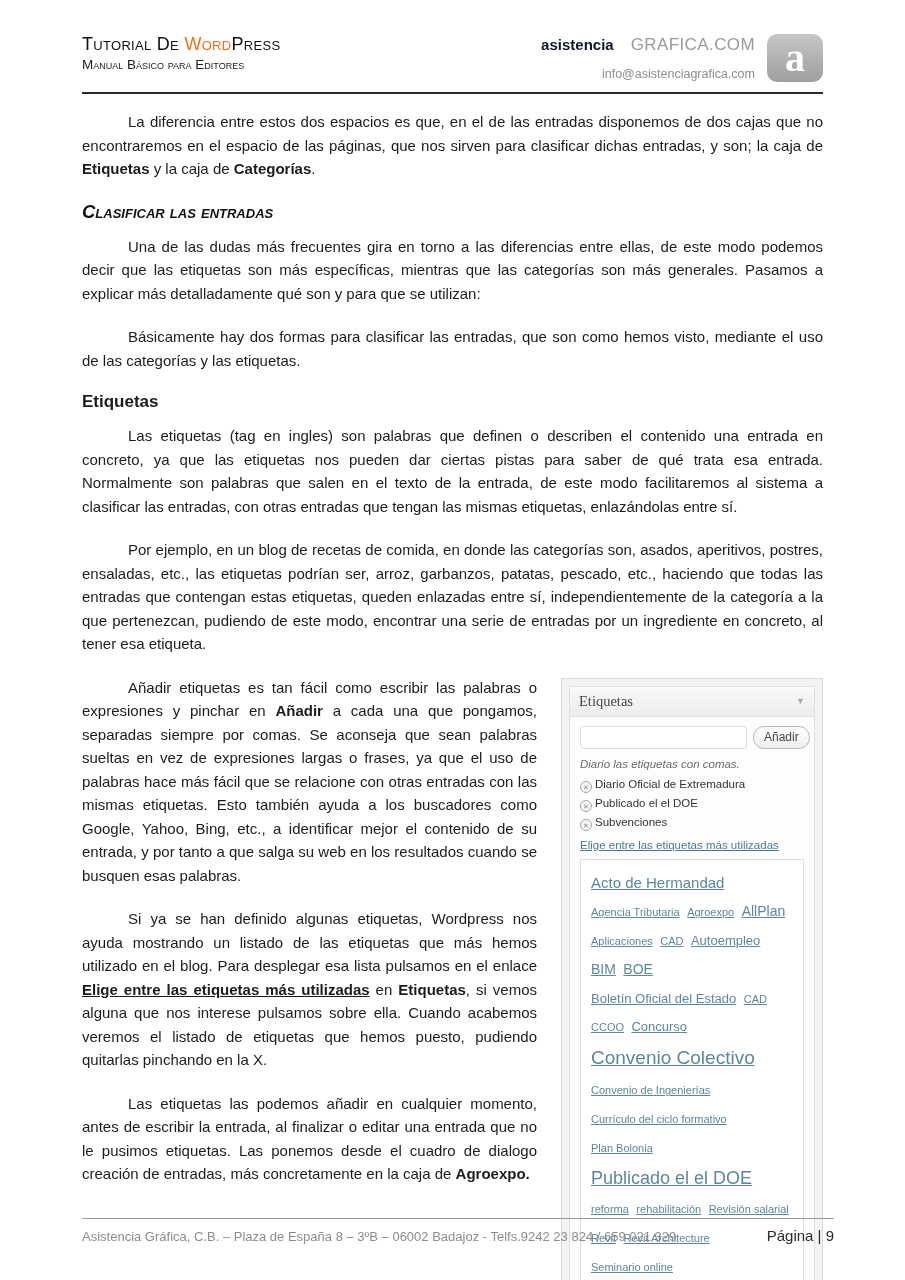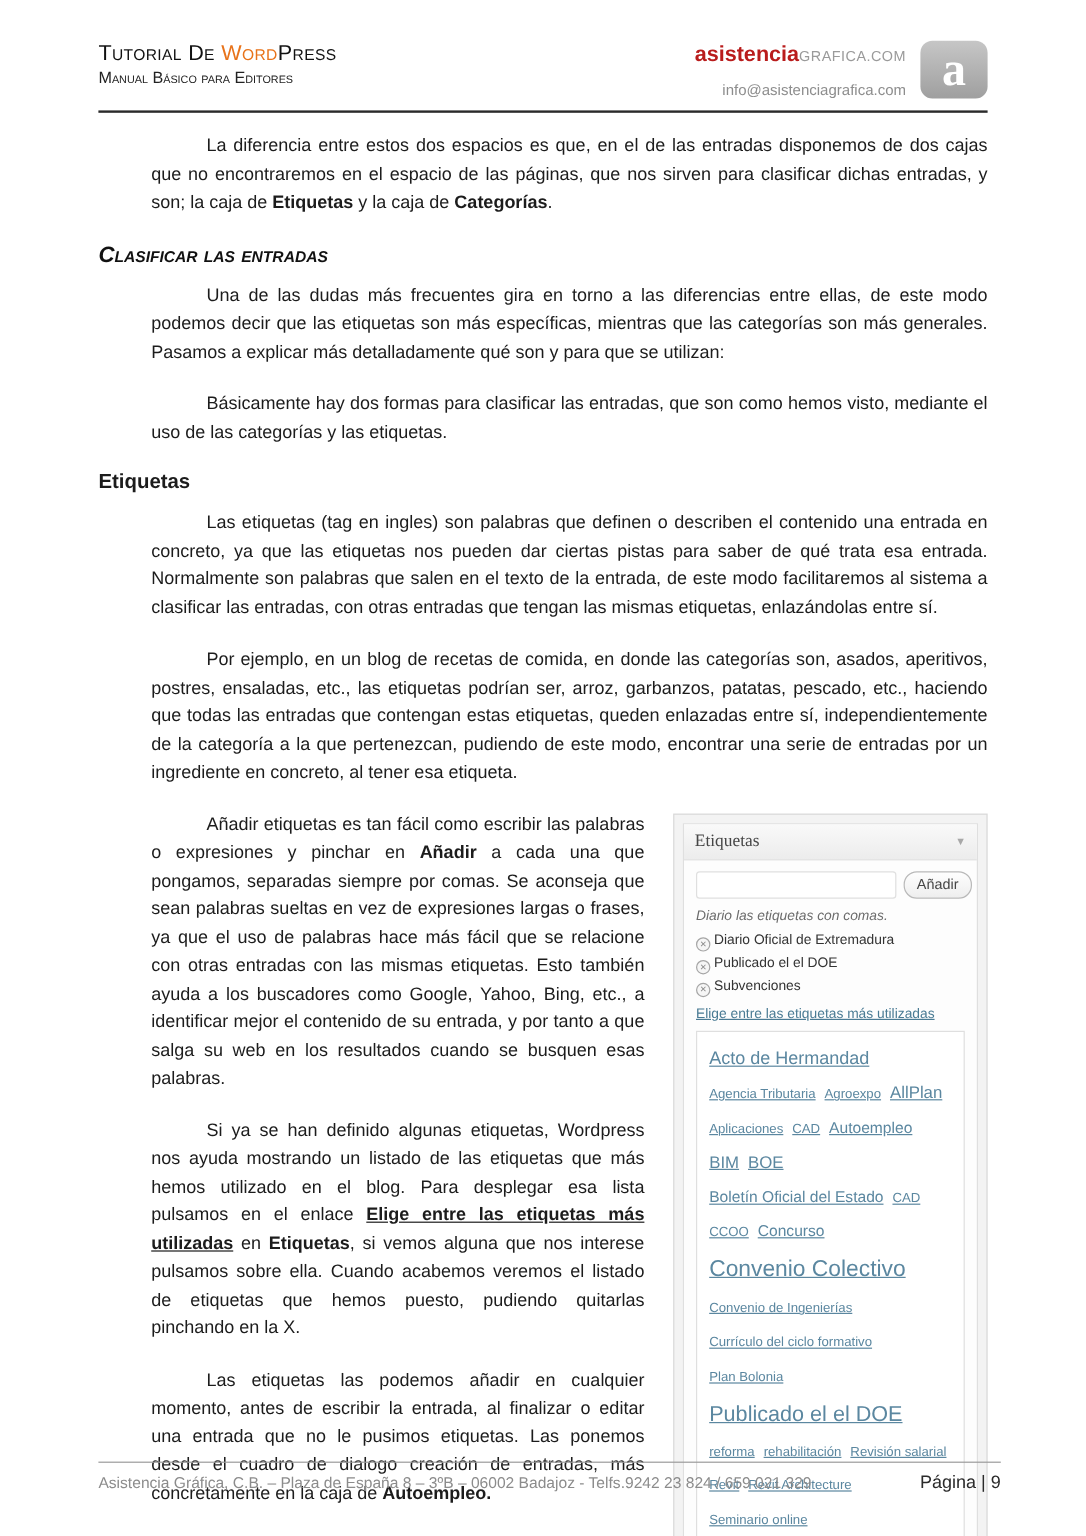--- a/index.html
+++ b/index.html
@@ -8,32 +8,32 @@
          font-family: "Liberation Sans", sans-serif; color: #1c1c1c; }
   .page { width: 905px; height: 1280px; position: relative; padding: 34px 82px 0 82px; }
 
   
   .header { display: flex; justify-content: space-between; align-items: flex-start; }
   .doc-title { font-variant: small-caps; font-size: 18px; letter-spacing: .3px; color: #111; }
   .doc-title .orange { color: #e8731a; }
   .doc-subtitle { font-variant: small-caps; font-size: 13.5px; color: #222; margin-top: 2px; }
   .header-right { display: flex; align-items: center; gap: 12px; }
   .brand { text-align: right; }
-  .brand-bold { font-weight: bold; color: #b91c1c; font-size: 18px; }
-  .brand-light { color: #9a9a9a; font-size: 12px; letter-spacing: .4px; }
+  .brand-bold { font-weight: bold; color: #0f172a; font-size: 15px; }
+  .brand-light { color: #9a9a9a; font-size: 17px; letter-spacing: .4px; margin-left: 17px; }
   .brand-email { color: #8d8d8d; font-size: 12.5px; margin-top: 12px; }
   .logo { width: 56px; height: 48px; border-radius: 10px;
           background: linear-gradient(#c6c6c6, #9f9f9f);
           color: #fff; display: flex; align-items: center; justify-content: center;
           font-family: "Liberation Serif", serif; font-weight: bold; font-size: 40px; line-height: 1; }
   .header-rule { height: 2px; background: #2a2a2a; margin-top: 10px; }
 
   
   .content { margin-top: 16px; text-align: justify; }
-  p.para { font-size: 15px; line-height: 23.5px; margin-bottom: 20px; text-indent: 46px; margin-left: 44px; }
+  p.para { font-size: 15px; line-height: 23.5px; margin-bottom: 20px; text-indent: 46px; }
   .bold-underline { font-weight: bold; text-decoration: underline; }
   h2.sc-heading { font-variant: small-caps; font-style: italic; font-weight: bold;
                   font-size: 18.5px; color: #111; margin: 4px 0 12px 0; }
   h3.sub-heading { font-size: 17px; font-weight: bold; margin: 6px 0 12px 0; }
 
   
   .wrap-section { }
   .wrap-section::after { content: ""; display: block; clear: both; }
 
   .widget-screenshot { float: right; width: 262px; margin: 2px 0 10px 24px;
@@ -129,21 +129,21 @@
             <a class="choose-link">Elige entre las etiquetas más utilizadas</a>
             <div class="cloud"><a style="font-size: 15px;">Acto de Hermandad</a> <a style="font-size: 11px;">Agencia Tributaria</a> <a style="font-size: 11px;">Agroexpo</a> <a style="font-size: 14px;">AllPlan</a> <a style="font-size: 11px;">Aplicaciones</a> <a style="font-size: 11px;">CAD</a> <a style="font-size: 13px;">Autoempleo</a> <a style="font-size: 14px;">BIM</a> <a style="font-size: 14px;">BOE</a> <a style="font-size: 13px;">Boletín Oficial del Estado</a> <a style="font-size: 11px;">CAD</a> <a style="font-size: 11px;">CCOO</a> <a style="font-size: 13px;">Concurso</a> <a style="font-size: 19px;">Convenio Colectivo</a> <a style="font-size: 11px;">Convenio de Ingenierías</a> <a style="font-size: 11px;">Currículo del ciclo formativo</a> <a style="font-size: 11px;">Plan Bolonia</a> <a style="font-size: 18px;">Publicado el el DOE</a> <a style="font-size: 11px;">reforma</a> <a style="font-size: 11px;">rehabilitación</a> <a style="font-size: 11px;">Revisión salarial</a> <a style="font-size: 11px;">Revit</a> <a style="font-size: 11px;">Revit Architecture</a> <a style="font-size: 11px;">Seminario online</a>    </div>
           </div>
         </div>
       </aside>
 
       <p class="para"><span>Añadir etiquetas es tan fácil como escribir las palabras o expresiones y pinchar en </span><b>Añadir</b><span> a cada una que pongamos, separadas siempre por comas. Se aconseja que sean palabras sueltas en vez de expresiones largas o frases, ya que el uso de palabras hace más fácil que se relacione con otras entradas con las mismas etiquetas.  Esto también ayuda a los buscadores como Google, Yahoo, Bing, etc., a identificar mejor el contenido de su entrada, y por tanto a que salga su web en los resultados cuando se busquen esas palabras.</span></p>
 
       <p class="para"><span>Si ya se han definido algunas etiquetas, Wordpress nos ayuda mostrando un listado de las etiquetas que más hemos utilizado en el blog. Para desplegar esa lista pulsamos en el enlace </span><span class="bold-underline">Elige entre las etiquetas más utilizadas</span><span> en </span><b>Etiquetas</b><span>, si vemos alguna que nos interese pulsamos sobre ella. Cuando acabemos veremos el listado de etiquetas que hemos puesto, pudiendo quitarlas pinchando en la X.</span></p>
 
-      <p class="para"><span>Las etiquetas las podemos añadir en cualquier momento, antes de escribir la entrada, al finalizar o editar una entrada que no le pusimos etiquetas. Las ponemos desde el cuadro de dialogo creación de entradas, más concretamente en la caja de </span><b>Autoempleo.</b></p>
+      <p class="para"><span>Las etiquetas las podemos añadir en cualquier momento, antes de escribir la entrada, al finalizar o editar una entrada que no le pusimos etiquetas. Las ponemos desde el cuadro de dialogo creación de entradas, más concretamente en la caja de </span><b>Agroexpo.</b></p>
 
     </div>
 
   </main>
 
   <footer class="footer">
     <div class="footer-rule"></div>
     <div class="footer-row">
       <span class="footer-left">Asistencia Gráfica, C.B. – Plaza de España 8 – 3ºB – 06002 Badajoz - Telfs.9242 23 824 / 659 021 329</span>
       <span class="footer-right">Página | 9</span>

